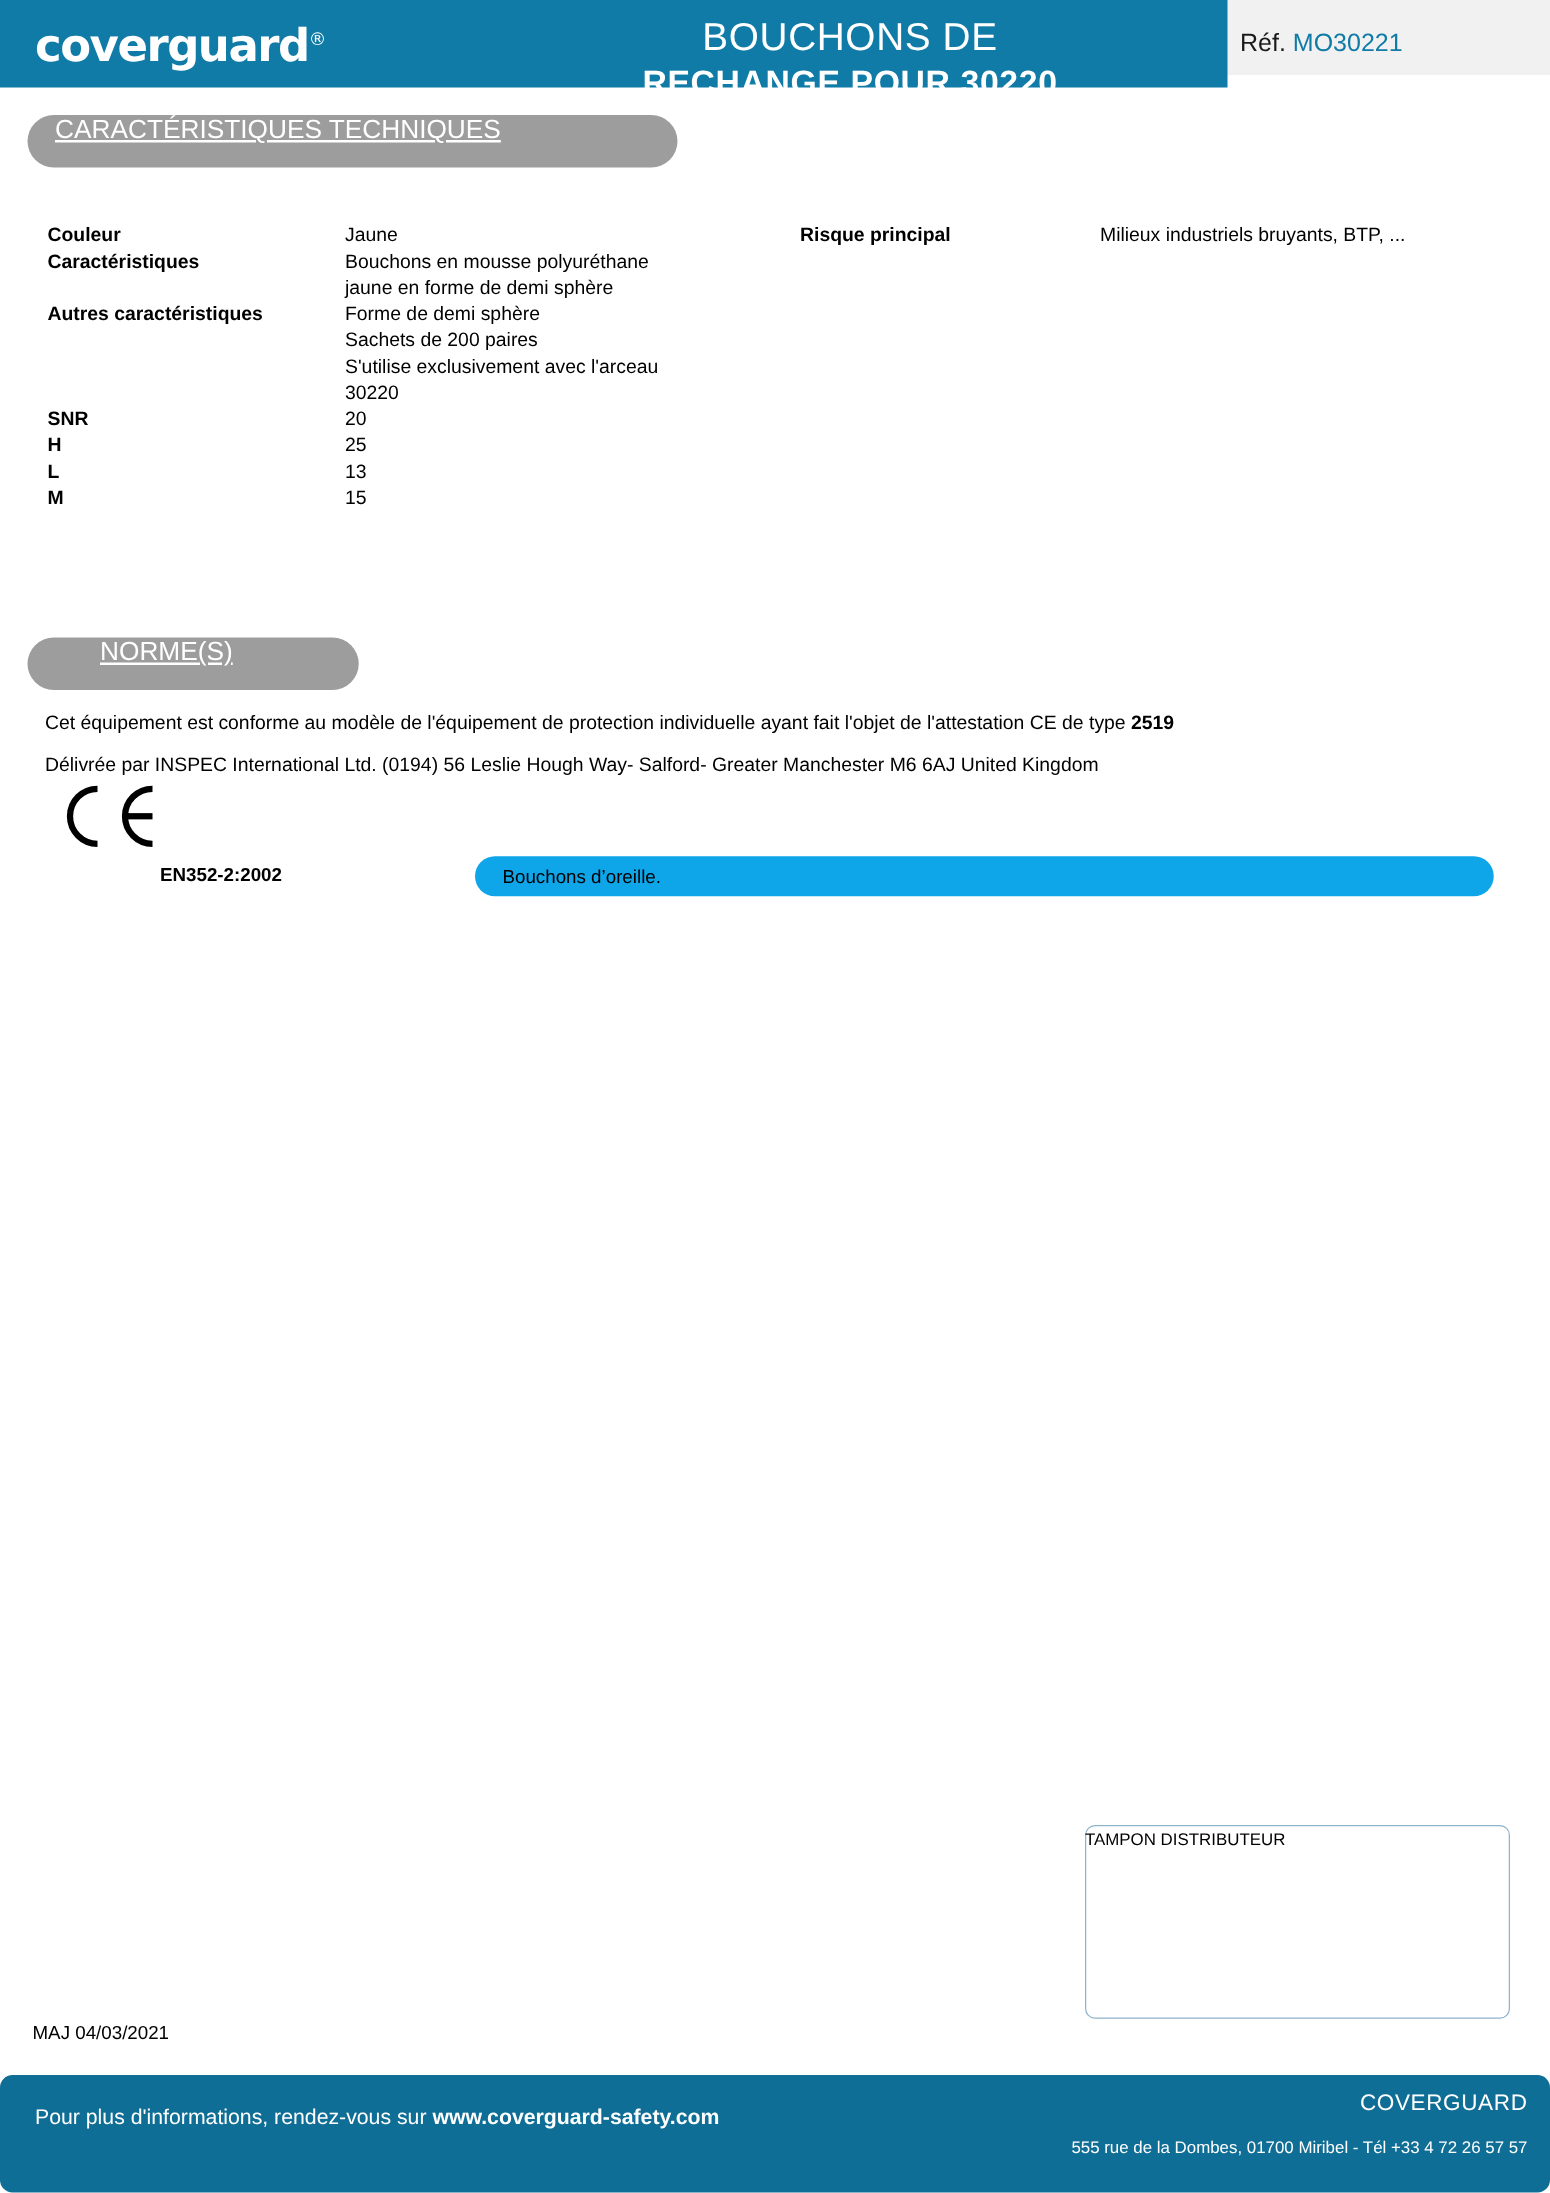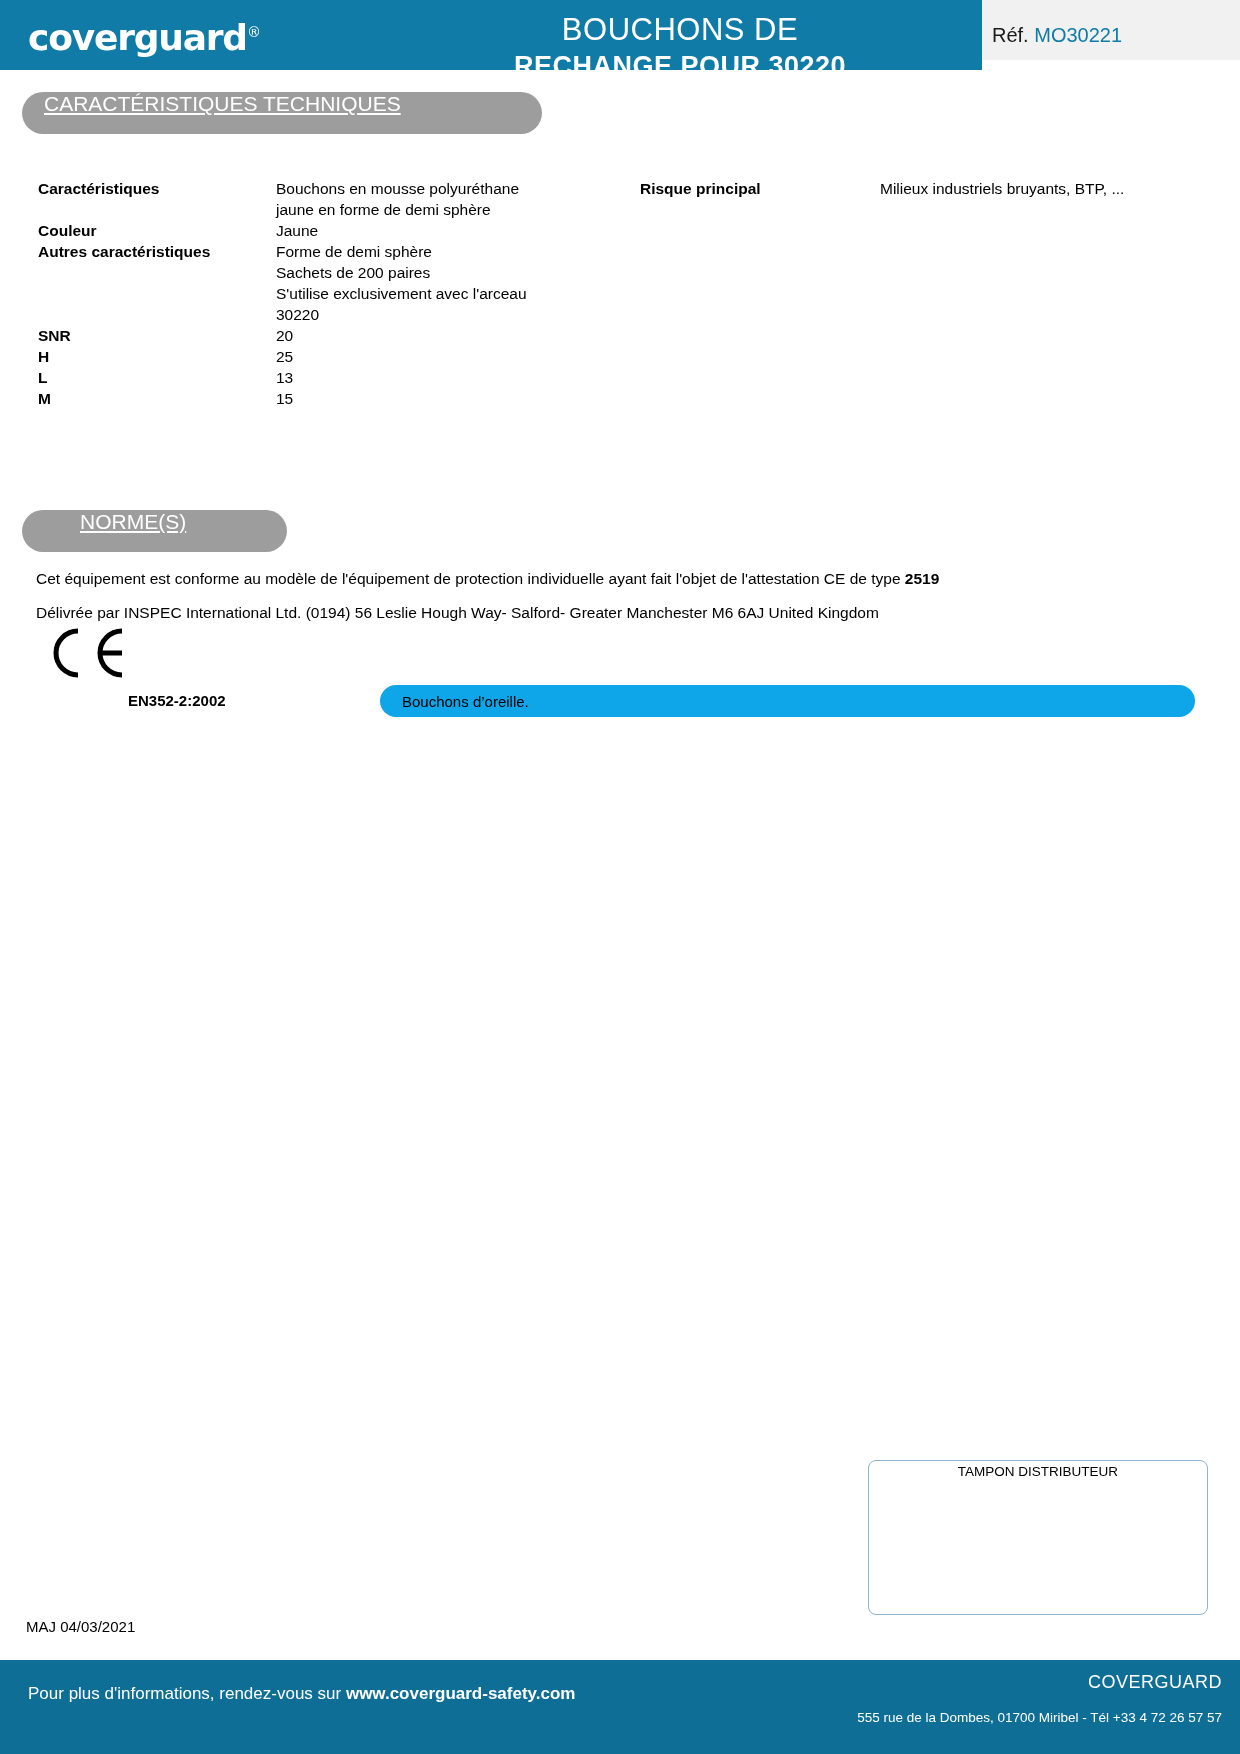--- a/index.html
+++ b/index.html
@@ -186,40 +186,40 @@
     height: 155px;
     border: 1px solid #8fb4cc;
     border-radius: 8px;
     box-sizing: border-box;
   }
   .stamp-label {
     position: absolute;
     top: 1464px;
     left: 868px;
     width: 340px;
-    text-align: center;
     font-size: 13.5px;
     color: #000000;
   }
 
   .maj {
     position: absolute;
     top: 1618px;
     left: 26px;
     font-size: 15px;
   }
 
   
   .footer {
     position: absolute;
     left: 0;
     top: 1660px;
     width: 1240px;
     height: 94px;
     background: #0f6e96;
+    border-radius: 10px;
   }
   .footer-left {
     position: absolute;
     top: 24px;
     left: 28px;
     font-size: 17px;
     color: #ffffff;
   }
   .footer-left b { font-weight: bold; }
   .footer-right {
@@ -253,30 +253,30 @@
     <span class="refcode">MO30221</span>
   </div>
 </div>
 
 <div class="pill" id="pill-carac">
   <span>CARACTÉRISTIQUES TECHNIQUES</span>
 </div>
 
 <div class="specs">
     <div class="spec-row">
+      <div class="spec-label">Couleur</div>
+      <div class="spec-value">
+        <div>Jaune</div>
+      </div>
+    </div>
+    <div class="spec-row">
       <div class="spec-label">Caractéristiques</div>
       <div class="spec-value">
         <div>Bouchons en mousse polyuréthane</div>
         <div>jaune en forme de demi sphère</div>
-      </div>
-    </div>
-    <div class="spec-row">
-      <div class="spec-label">Couleur</div>
-      <div class="spec-value">
-        <div>Jaune</div>
       </div>
     </div>
     <div class="spec-row">
       <div class="spec-label">Autres caractéristiques</div>
       <div class="spec-value">
         <div>Forme de demi sphère</div>
         <div>Sachets de 200 paires</div>
         <div>S'utilise exclusivement avec l'arceau</div>
         <div>30220</div>
       </div>

